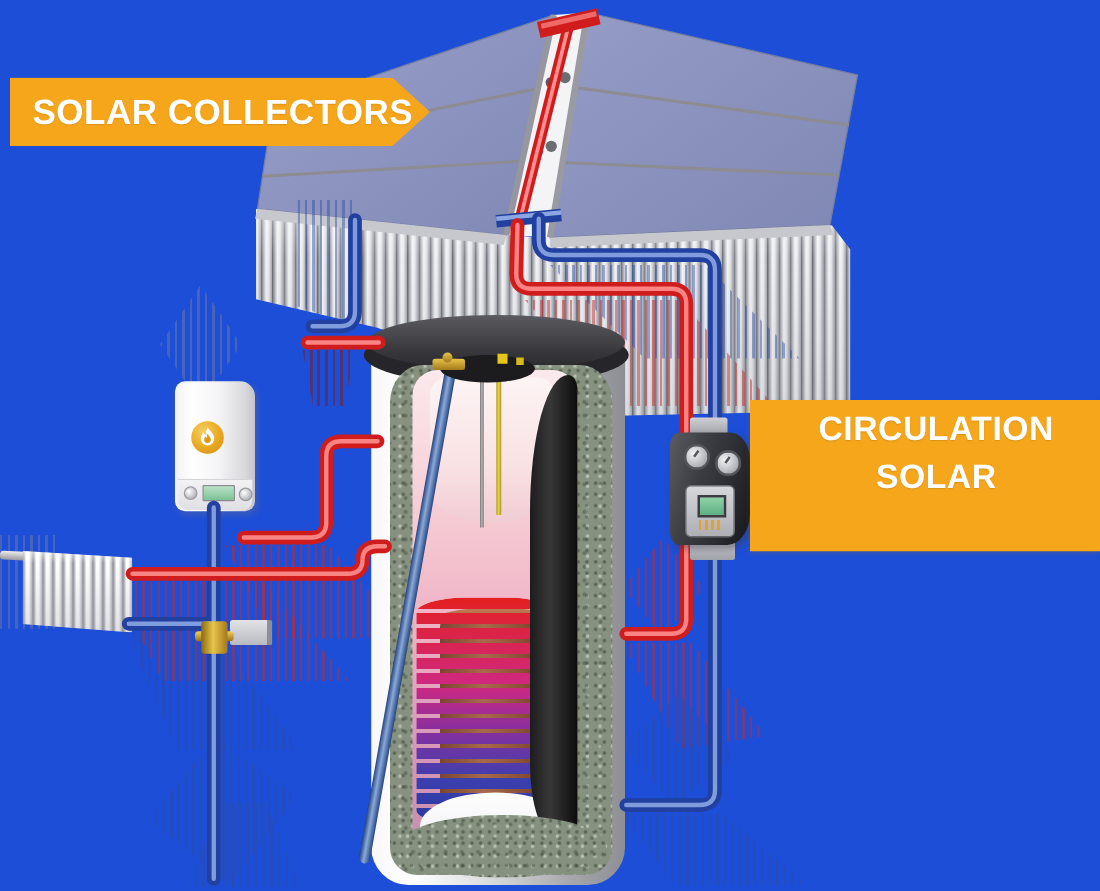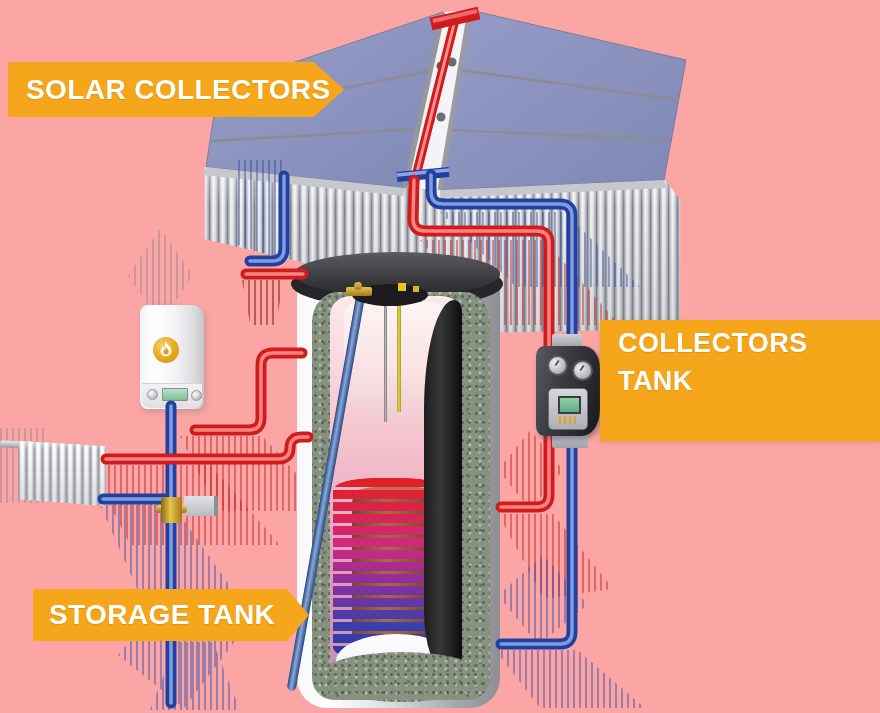--- a/index.html
+++ b/index.html
@@ -1,17 +1,17 @@
 <!DOCTYPE html>
 <html><head>
 <meta charset="utf-8">
 <style>
   html,body{margin:0;padding:0;background:#fff;}
-  #canvas{position:relative;width:880px;height:713px;background:#fca5a5;overflow:hidden;
-          font-family:"Liberation Sans",sans-serif;}
+  #canvas{position:relative;width:880px;height:713px;background:#1d4ed8;overflow:hidden;
+          font-family:"Liberation Sans",sans-serif;text-align:center;}
   .abs{position:absolute;}
 
   
   .fins{left:200px;top:150px;width:485px;height:190px;z-index:1;
     background:
       linear-gradient(180deg,rgba(255,255,255,.55),rgba(255,255,255,0) 30%,rgba(110,112,120,.18) 100%),
       repeating-linear-gradient(90deg,#6e7077 0px,#b9bbc2 2px,#f3f4f6 4px,#e6e7eb 6px,#9b9da5 9px);
     clip-path:polygon(1% 9%,47% 21%,96% 16%,99% 26%,99% 94%,62% 96%,21% 59%,1% 47%);}
 
   
@@ -266,21 +266,18 @@
     <div class="gauge" style="left:36px;top:14px;"></div>
     <div class="circ-display">
       <div class="circ-screen"></div>
       <div class="circ-dots"></div>
     </div>
   </div>
 
   <div class="abs banner banner-collectors">
     <span>SOLAR COLLECTORS</span>
   </div>
-  <div class="abs banner banner-storage">
-    <span>STORAGE TANK</span>
-  </div>
   <div class="abs banner banner-circ">
-    <div>COLLECTORS</div>
-    <div>TANK</div>
+    <div>CIRCULATION</div>
+    <div>SOLAR</div>
   </div>
 
 </div>
 
 </body></html>

